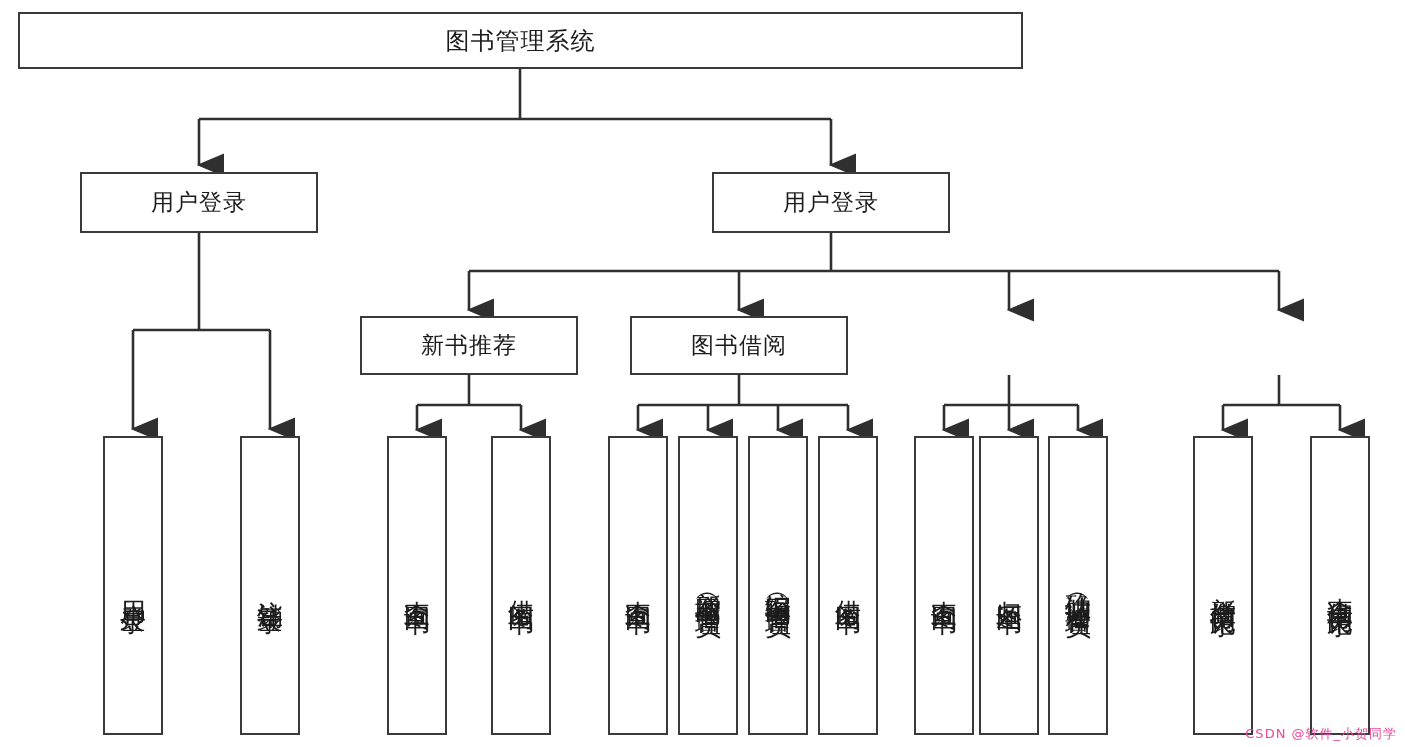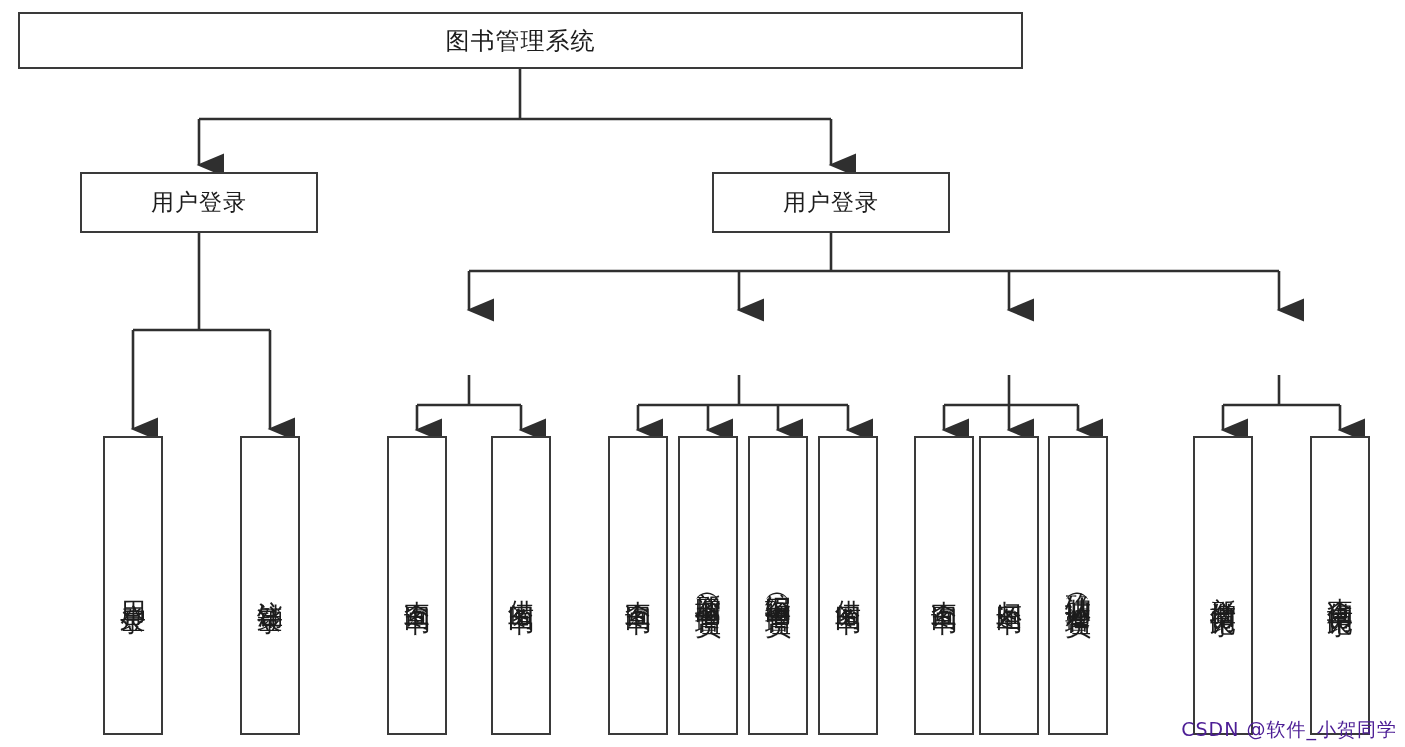--- a/index.html
+++ b/index.html
@@ -34,22 +34,22 @@
     white-space:nowrap;
   }
   .leaf-text{
     writing-mode:vertical-rl;
     text-orientation:upright;
     display:block;
   }
   .watermark{
     position:absolute;
     right:8px;bottom:4px;
-    font-size:19px;
-    color:#4c1d95;
+    font-size:13px;
+    color:#ec4899;
     letter-spacing:1px;
     white-space:nowrap;
     pointer-events:none;
   }
 </style>
 </head>
 <body>
 
 <div id="stage">
 
@@ -109,20 +109,26 @@
     <span>图书管理系统</span>
   </div>
 
   <div class="node h" style="left:80px;top:172px;width:238px;height:61px;">
     <span>用户登录</span>
   </div>
   <div class="node h" style="left:712px;top:172px;width:238px;height:61px;">
     <span>用户登录</span>
   </div>
 
+  <div class="node h" style="left:360px;top:316px;width:218px;height:59px;">
+    <span>新书推荐</span>
+  </div>
+  <div class="node h" style="left:630px;top:316px;width:218px;height:59px;">
+    <span>图书借阅</span>
+  </div>
 
   <div class="node leaf" style="left:103px;top:436px;width:60px;height:299px;">
     <span class="leaf-text">用户登录</span>
   </div>
   <div class="node leaf" style="left:240px;top:436px;width:60px;height:299px;">
     <span class="leaf-text">注销登录</span>
   </div>
 
   <div class="node leaf" style="left:387px;top:436px;width:60px;height:299px;">
     <span class="leaf-text">查询图书</span>

